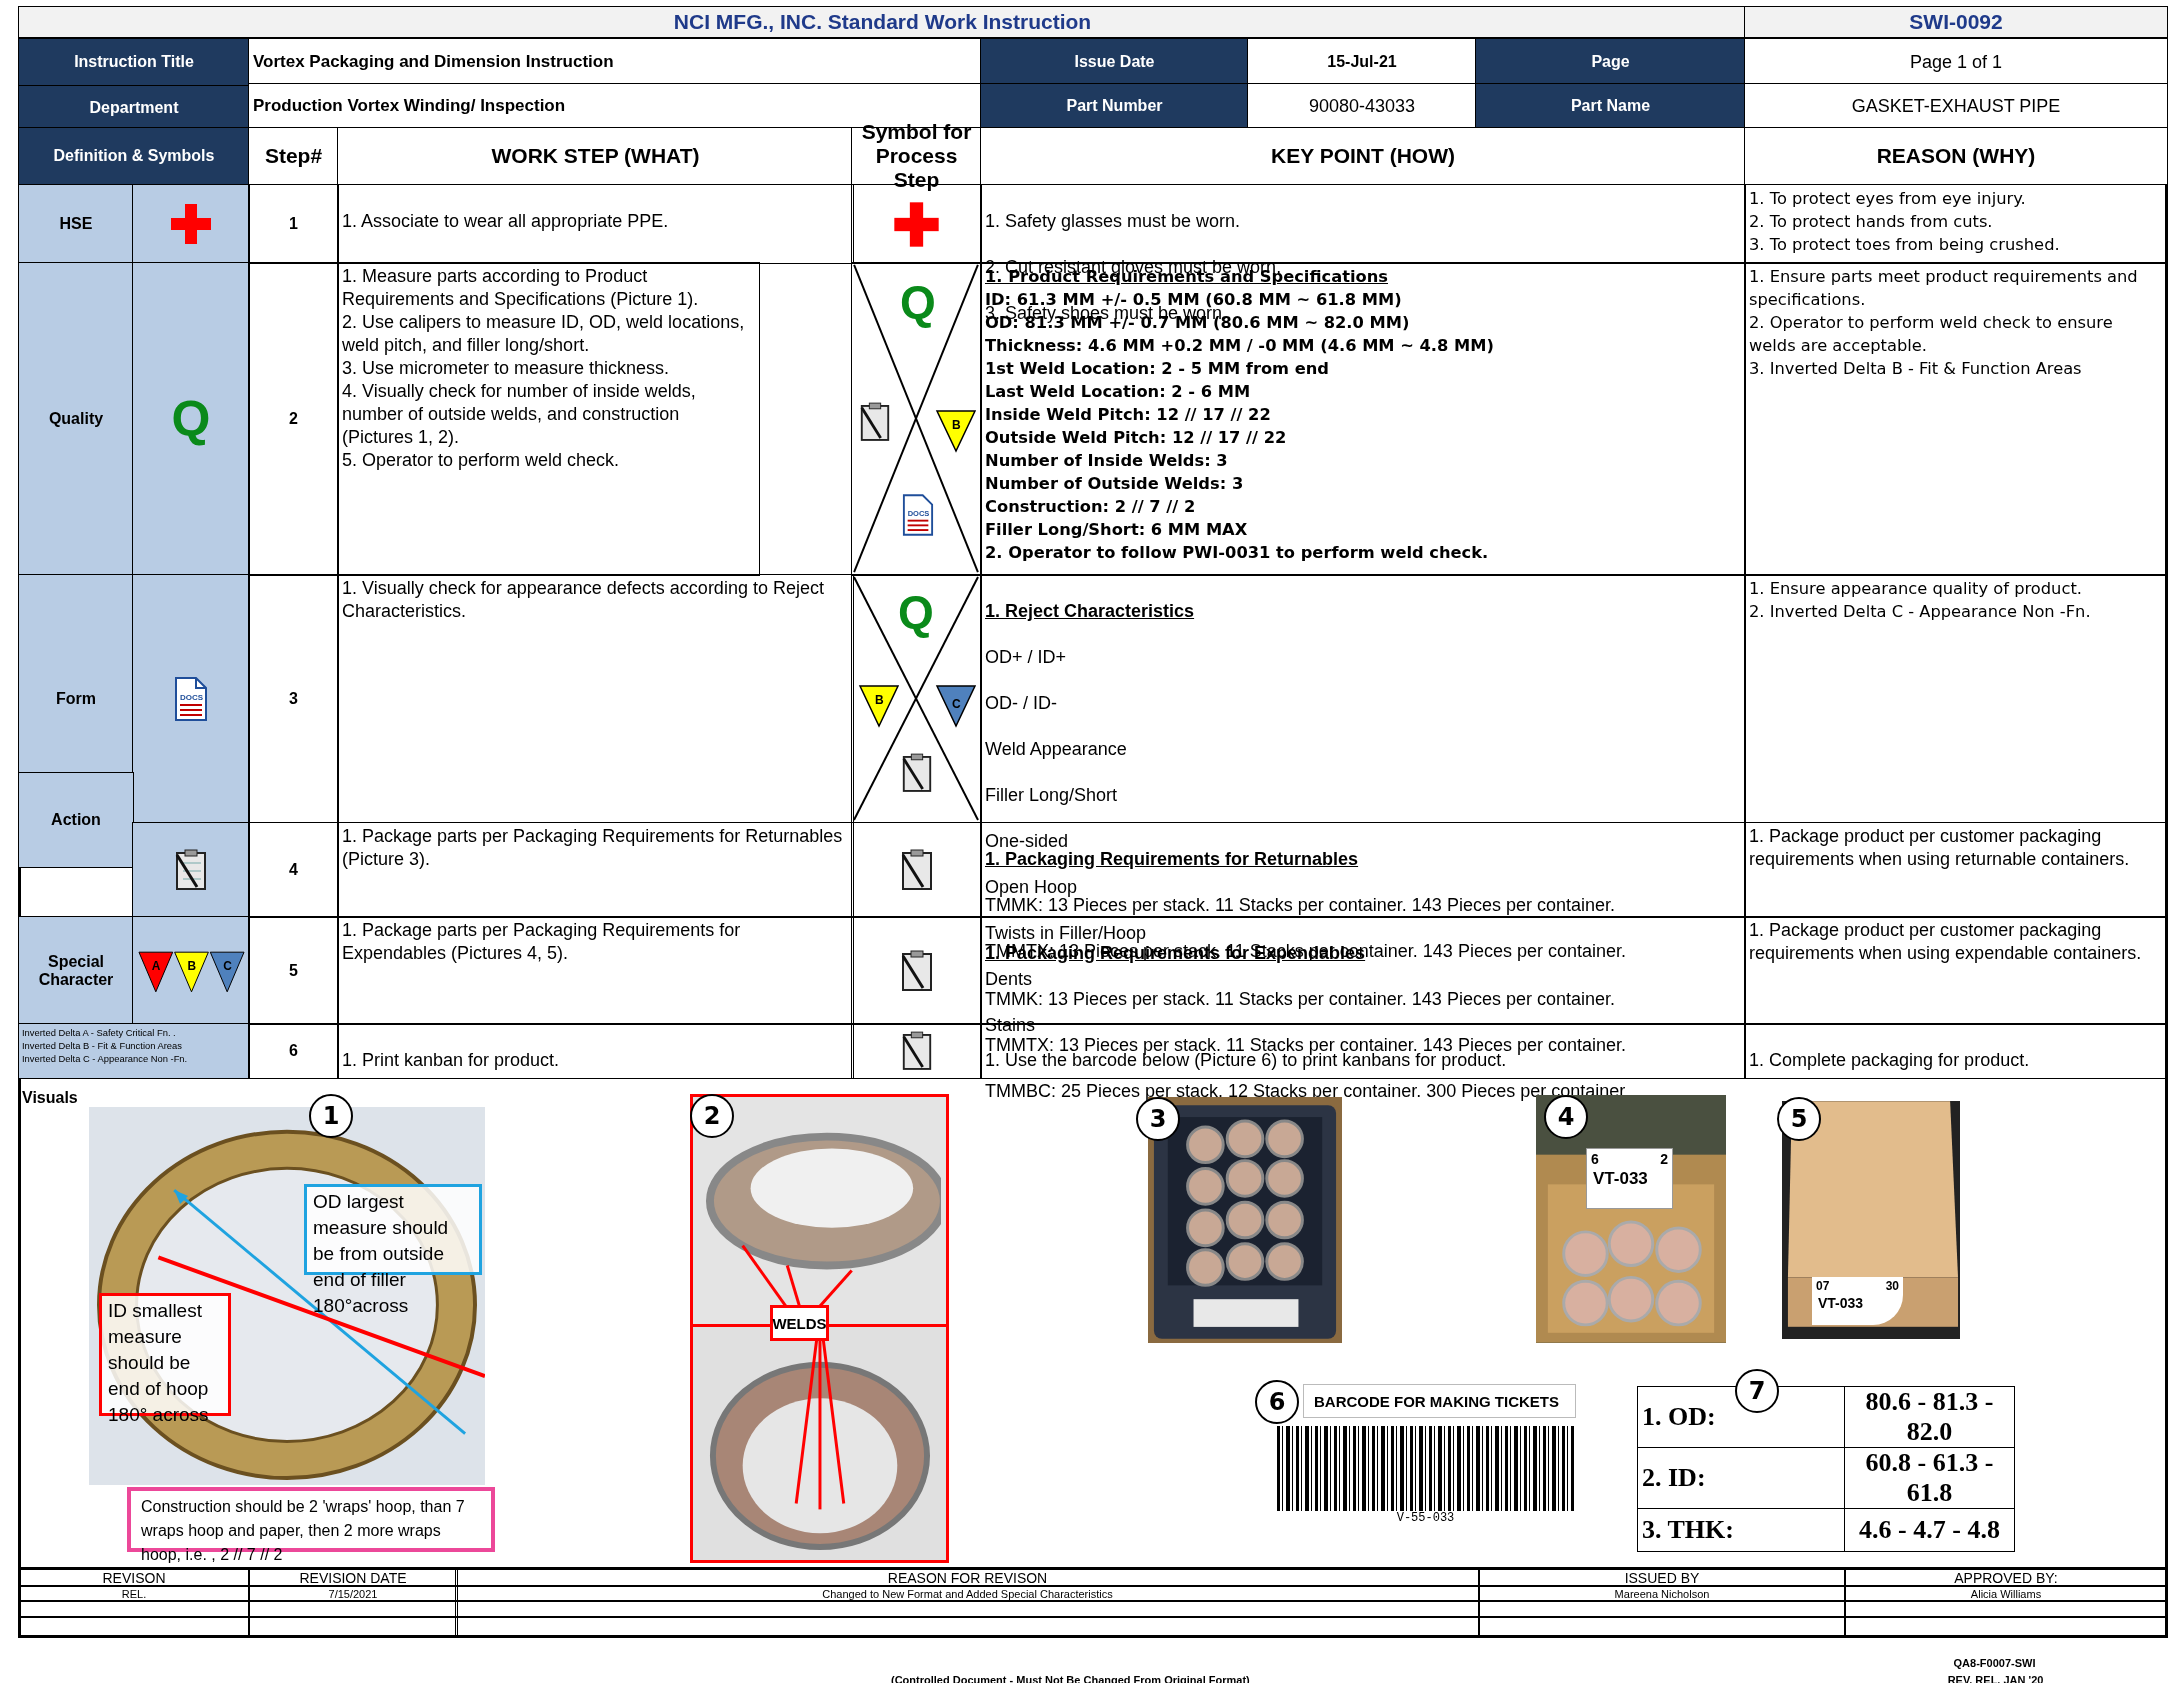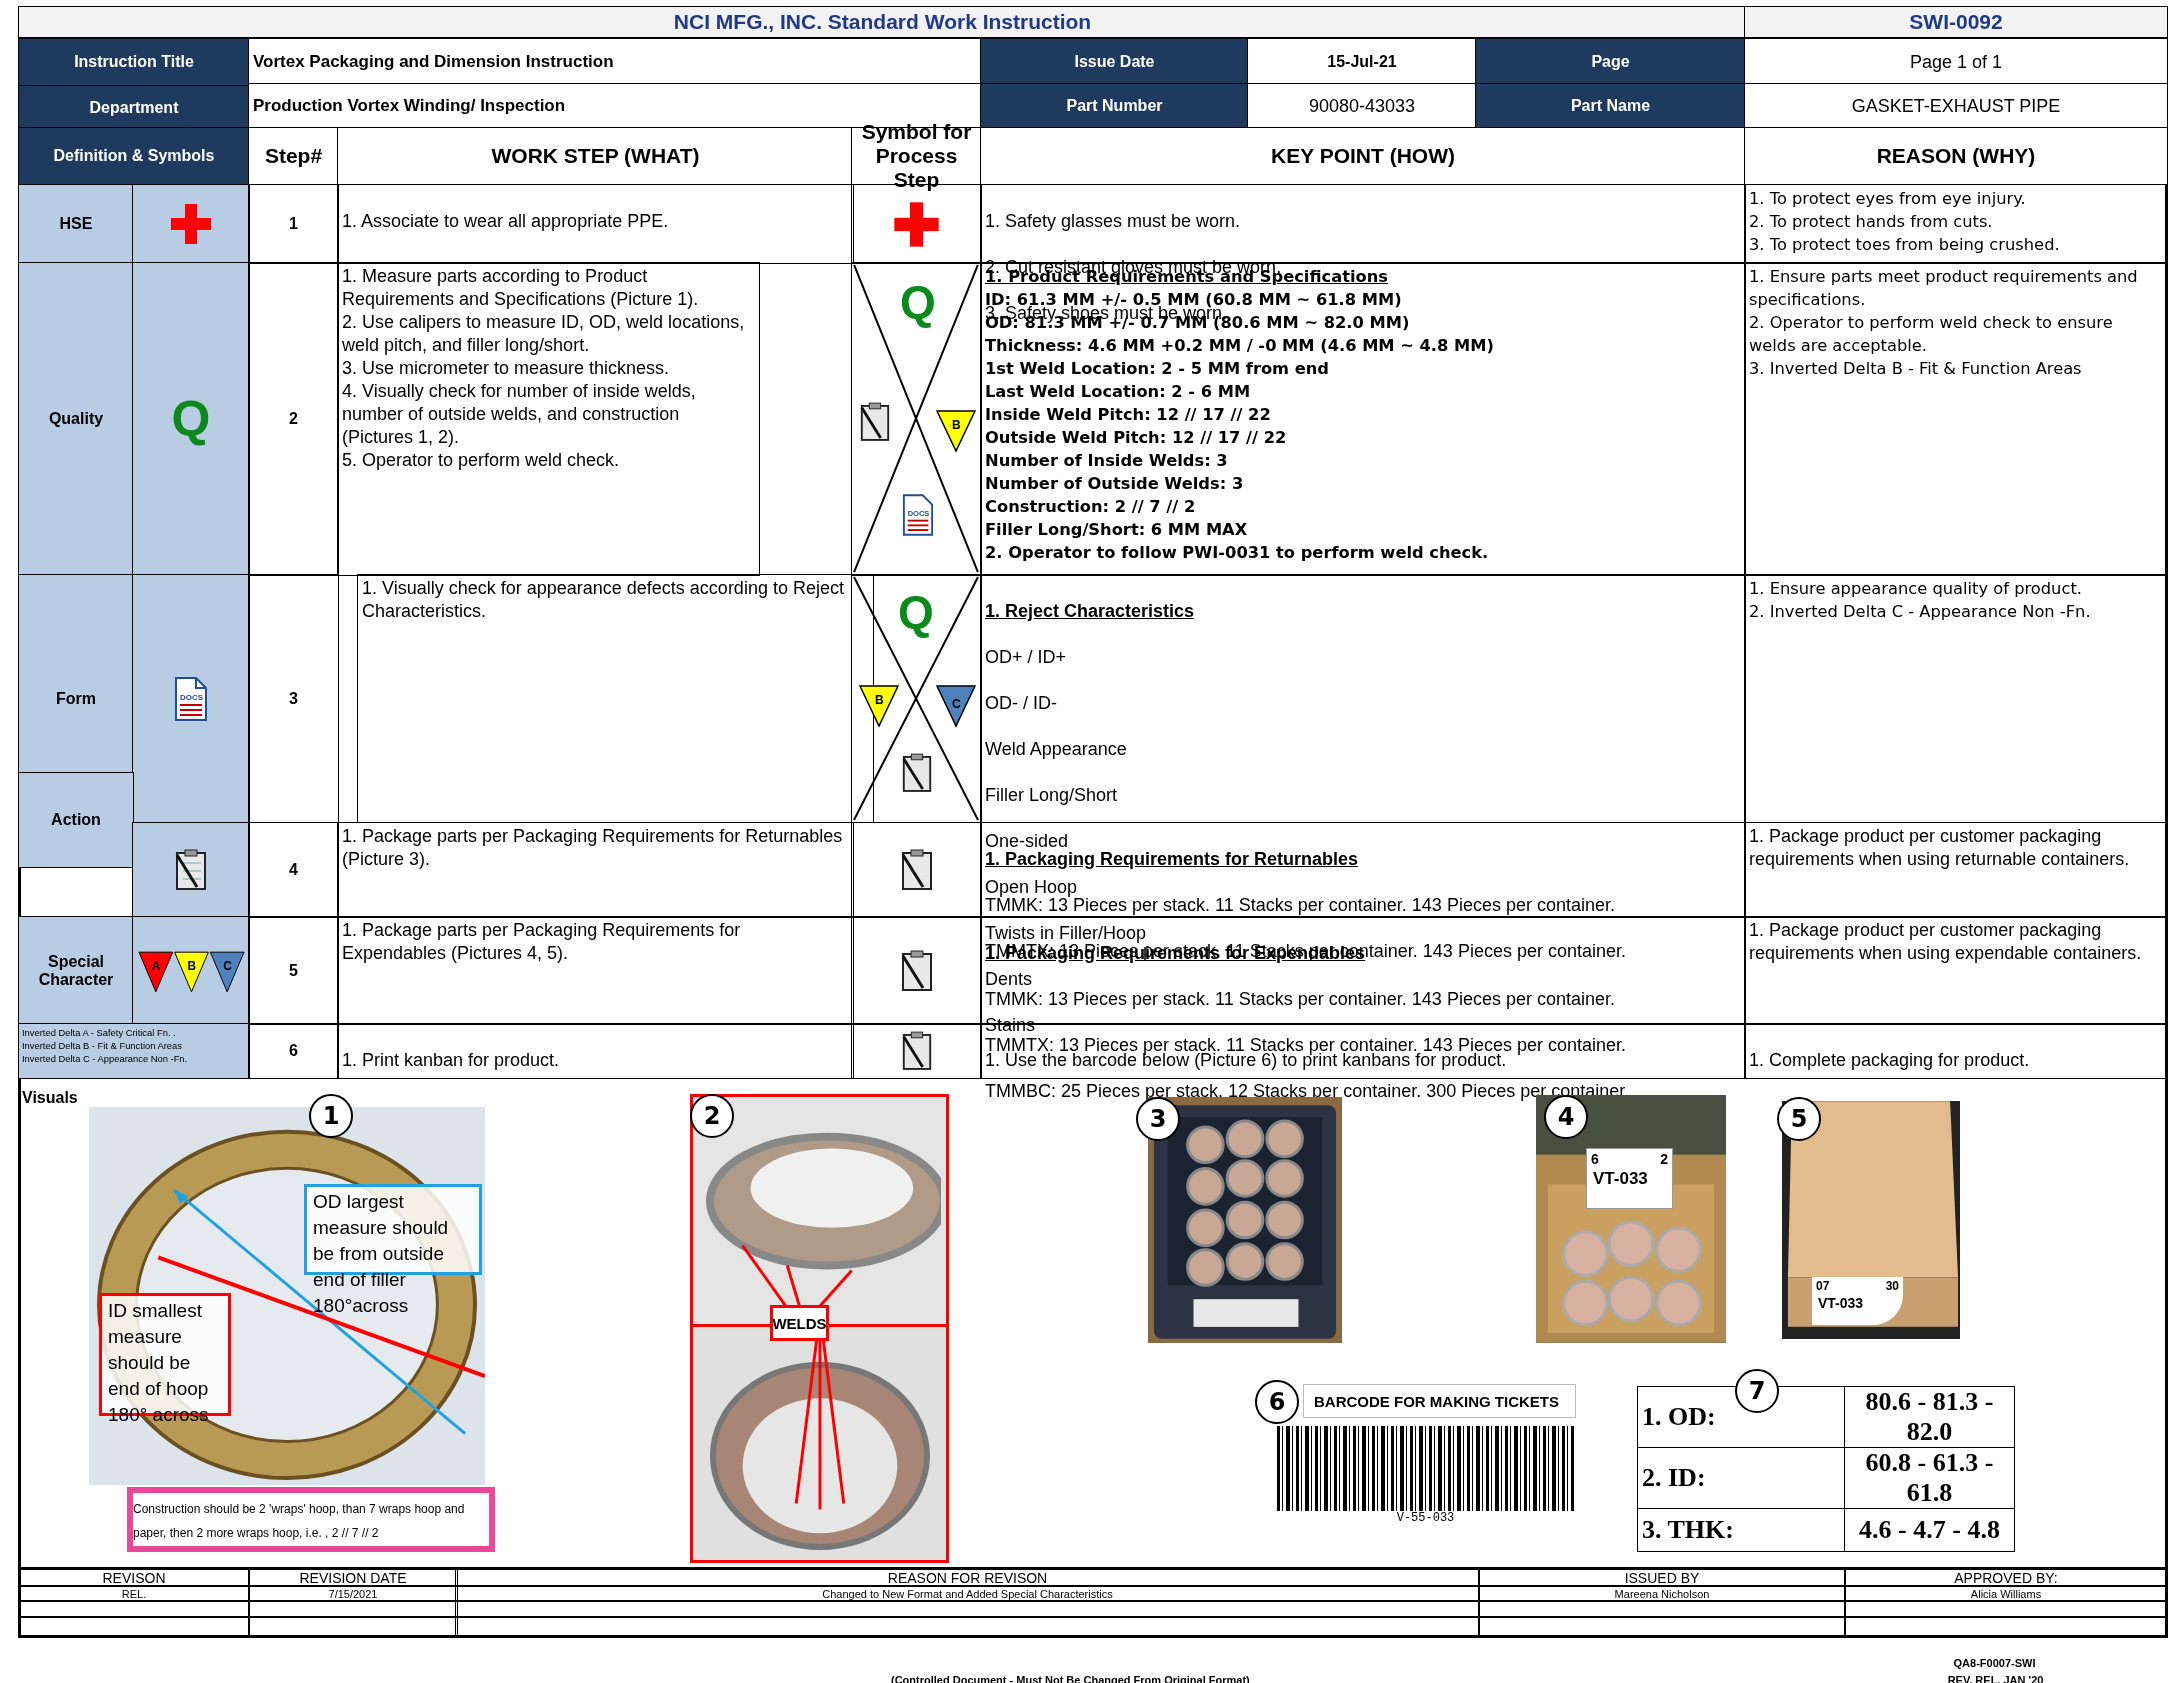--- a/index.html
+++ b/index.html
@@ -118,21 +118,21 @@
 <div class="cell txt" style="left:337px;top:184px;width:517px;height:80px;">
   <div>1. Associate to wear all appropriate PPE.</div>
 </div>
 <div class="cell txt" style="left:337px;top:262px;width:423px;height:314px;white-space:normal;">
   <div style="white-space:normal">1. Measure parts according to Product Requirements and Specifications (Picture 1).</div>
   <div style="white-space:normal">2. Use calipers to measure ID, OD, weld locations, weld pitch, and filler long/short.</div>
   <div style="white-space:normal">3. Use micrometer to measure thickness.</div>
   <div style="white-space:normal">4. Visually check for number of inside welds, number of outside welds, and construction (Pictures 1, 2).</div>
   <div style="white-space:normal">5. Operator to perform weld check.</div>
 </div>
-<div class="cell txt" style="left:337px;top:574px;width:517px;height:249px;white-space:normal;margin-left:20px;">
+<div class="cell txt" style="left:337px;top:574px;width:517px;height:249px;white-space:normal;">
   <div style="white-space:normal">1. Visually check for appearance defects according to Reject Characteristics.</div>
 </div>
 <div class="cell txt" style="left:337px;top:822px;width:517px;height:96px;white-space:normal;">
   <div style="white-space:normal">1. Package parts per Packaging Requirements for Returnables (Picture 3).</div>
 </div>
 <div class="cell txt" style="left:337px;top:916px;width:517px;height:109px;white-space:normal;">
   <div style="white-space:normal">1. Package parts per Packaging Requirements for Expendables (Pictures 4, 5).</div>
 </div>
 <div class="cell txt" style="left:337px;top:1023px;width:517px;height:56px;">
   <div>1. Print kanban for product.</div>
@@ -289,21 +289,21 @@
     <ellipse cx="200" cy="200" rx="190" ry="175" fill="none" stroke="#6b5020" stroke-width="4"></ellipse>
     <ellipse cx="200" cy="200" rx="152" ry="138" fill="none" stroke="#6b5020" stroke-width="3"></ellipse>
     <line x1="86" y1="84" x2="380" y2="330" stroke="#1fa3e0" stroke-width="3"></line>
     <polygon points="86,84 100,90 92,98" fill="#1fa3e0"></polygon>
     <line x1="70" y1="152" x2="400" y2="272" stroke="#ff0000" stroke-width="4"></line>
   </svg>
 </div>
 <div class="circle-num" style="left:309px;top:1094px;">1</div>
 <div class="abs" style="left:304px;top:1184px;width:178px;height:91px;border:3px solid #1fa3e0;background:rgba(255,255,255,0.85);font-size:19px;line-height:26px;padding:2px 6px;">OD largest measure should be from outside end of filler 180°across</div>
 <div class="abs" style="left:99px;top:1293px;width:132px;height:123px;border:3px solid #ff0000;background:rgba(255,255,255,0.85);font-size:19px;line-height:26px;padding:2px 6px;">ID smallest measure should be end of hoop 180° across</div>
-<div class="abs" style="left:127px;top:1487px;width:368px;height:65px;border:6px solid #ec4899;background:#fff;font-size:12px;line-height:24px;padding:4px 0;">Construction should be 2 'wraps' hoop, than 7 wraps hoop and paper, then 2 more wraps hoop, i.e. ,  2 // 7 // 2</div>
+<div class="abs" style="left:127px;top:1487px;width:368px;height:65px;border:4px solid #ec4899;background:#fff;font-size:16px;line-height:24px;padding:4px 10px;">Construction should be 2 'wraps' hoop, than 7 wraps hoop and paper, then 2 more wraps hoop, i.e. ,  2 // 7 // 2</div>
 
 <div class="photo" style="left:690px;top:1094px;width:253px;height:230px;border:3px solid #ff0000;background:#e4e4e4;">
   <svg width="248" height="224" viewBox="0 0 250 226">
     <ellipse cx="135" cy="105" rx="118" ry="65" fill="#b09a88" stroke="#888" stroke-width="8"></ellipse>
     <ellipse cx="140" cy="92" rx="82" ry="40" fill="#f0f0f0"></ellipse>
     <line x1="100" y1="220" x2="50" y2="150" stroke="#ff0000" stroke-width="3"></line>
     <line x1="110" y1="220" x2="95" y2="170" stroke="#ff0000" stroke-width="3"></line>
     <line x1="120" y1="220" x2="160" y2="175" stroke="#ff0000" stroke-width="3"></line>
   </svg>
 </div>

